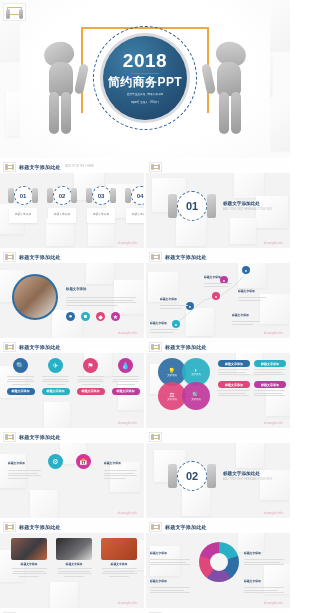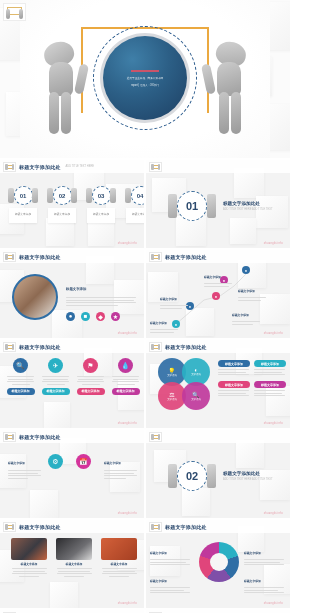--- a/index.html
+++ b/index.html
@@ -214,21 +214,23 @@
       <div class="legl"></div>
         <div class="legr"></div>
         <div class="arm"></div>
     </div>
 
     <div class="disc-wrap">
       <div class="dashring"></div>
       <div class="ringgap"></div>
       <div class="ringgray"></div>
       <div class="disc">
+        <div class="yr">2018</div>
         <div class="divider"></div>
+        <div class="ttl">简约商务PPT</div>
         <div class="sub">适用于企业简报、商务计划书等</div>
         <div class="sub">report | 汇报人：XX部门</div>
       </div>
     </div>
 
     <div class="corner-logo">
       <div class="frame"></div>
         <div class="p a"></div>
         <div class="p b"></div>
     </div>

